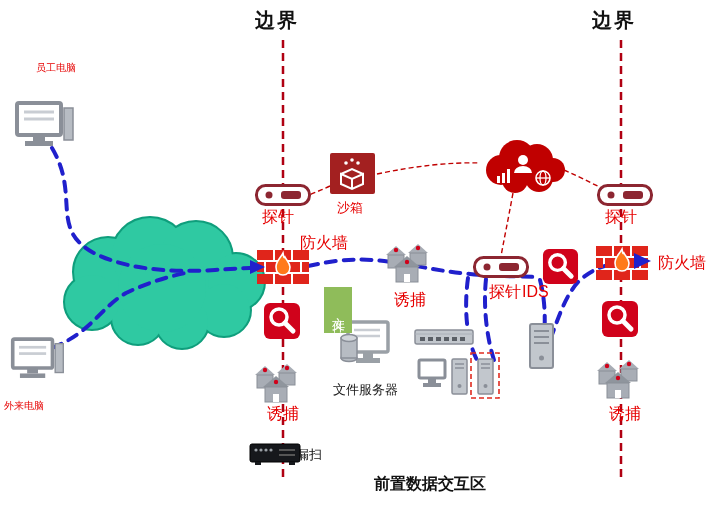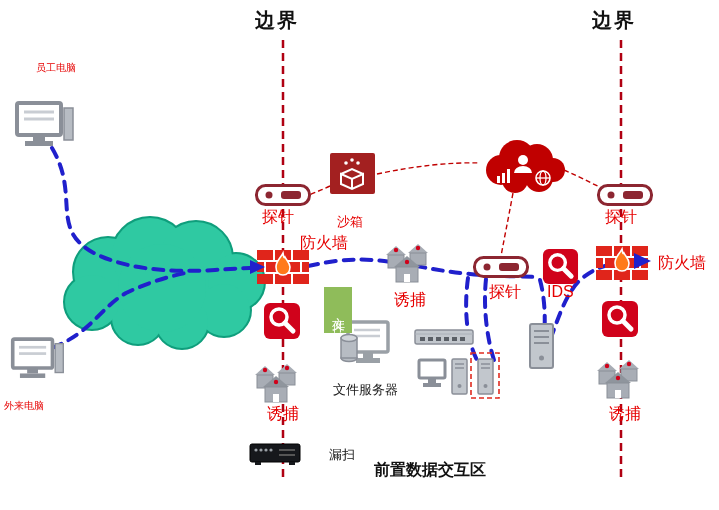--- a/index.html
+++ b/index.html
@@ -75,32 +75,32 @@
       <path d="M540,280 C547,306 545,334 542,356"></path>
       <path d="M544,356 C558,320 564,296 580,280 C596,266 614,262 636,261"></path>
     </g>
   </svg>
 
   <div class="lbl big" style="left:255px;top:8px">边界</div>
   <div class="lbl big" style="left:592px;top:8px">边界</div>
   <div class="lbl r14" style="left:36px;top:62px">员工电脑</div>
   <div class="lbl r14" style="left:4px;top:400px">外来电脑</div>
   <div class="lbl" style="left:262px;top:207px">探针</div>
-  <div class="lbl md" style="left:337px;top:214px">沙箱</div>
+  <div class="lbl md" style="left:337px;top:200px">沙箱</div>
   <div class="lbl" style="left:300px;top:233px">防火墙</div>
   <div class="lbl" style="left:394px;top:290px">诱捕</div>
   <div class="lbl" style="left:489px;top:282px">探针</div>
-  <div class="lbl" style="left:547px;top:282px">IDS</div>
+  <div class="lbl" style="left:522px;top:282px">IDS</div>
   <div class="lbl" style="left:658px;top:253px">防火墙</div>
   <div class="lbl" style="left:605px;top:207px">探针</div>
   <div class="lbl" style="left:609px;top:404px">诱捕</div>
   <div class="lbl" style="left:267px;top:404px">诱捕</div>
   <div class="lbl md black" style="left:333px;top:382px">文件服务器</div>
-  <div class="lbl md black" style="left:329px;top:447px">漏扫</div>
-  <div class="lbl zone" style="left:374px;top:460px">前置数据交互区</div>
+  <div class="lbl md black" style="left:296px;top:447px">漏扫</div>
+  <div class="lbl zone" style="left:374px;top:474px">前置数据交互区</div>
 
   <div class="icon" style="left:14px;top:100px">
     <svg width="62" height="50" viewBox="0 0 62 50">
       <rect x="50" y="8" width="9" height="32" fill="#b7bcc3" stroke="#8a8f98" stroke-width="1.5"></rect>
       <rect x="3" y="3" width="44" height="32" rx="2" fill="#fff" stroke="#8a8f98" stroke-width="4"></rect>
       <line x1="10" y1="12" x2="40" y2="12" stroke="#c9cdd3" stroke-width="3"></line>
       <line x1="10" y1="19" x2="40" y2="19" stroke="#c9cdd3" stroke-width="3"></line>
       <rect x="19" y="35" width="12" height="6" fill="#8a8f98"></rect>
       <rect x="11" y="41" width="28" height="5" fill="#8a8f98"></rect>
     </svg>

